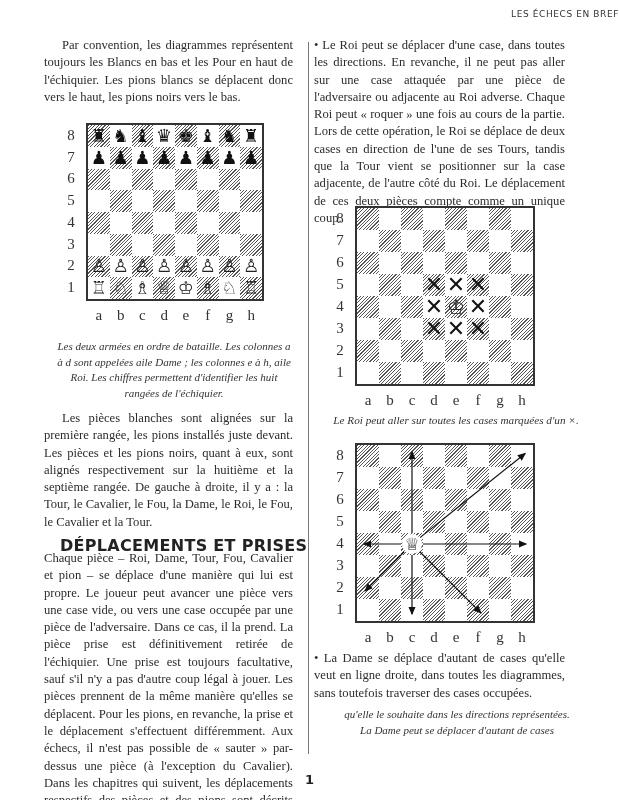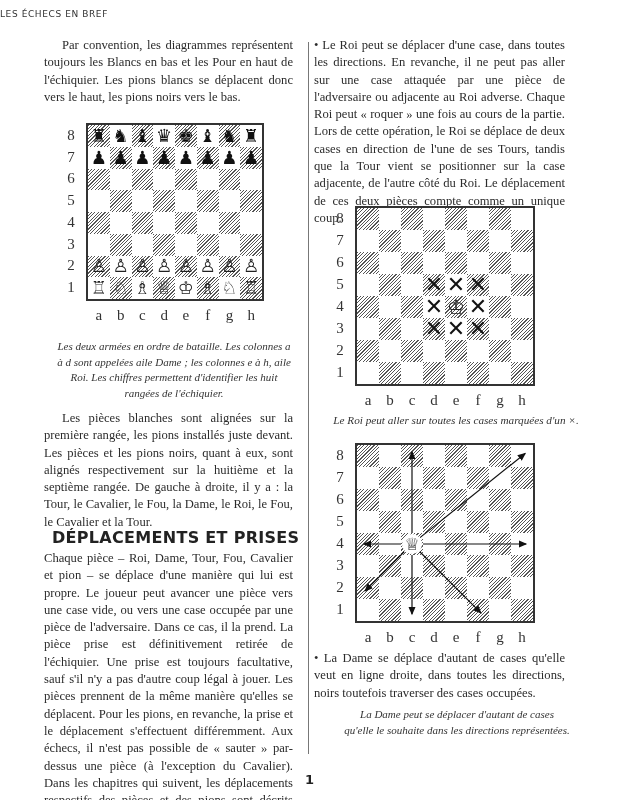--- a/index.html
+++ b/index.html
@@ -1,27 +1,27 @@
 <!DOCTYPE html>
 <html><head>
 <meta charset="utf-8">
 <style>
   html, body { margin:0; padding:0; background:#fff; }
   body { width:619px; height:800px; position:relative; overflow:hidden; font-family:"DejaVu Serif", serif; color:#2a2a2a; }
-  .running-head { position:absolute; top:9px; left:0; width:619px; text-align:left; font-family:"DejaVu Sans", sans-serif; font-size:9px; letter-spacing:0.6px; color:#333; }
+  .running-head { position:absolute; top:9px; left:0; width:619px; text-align:right; font-family:"DejaVu Sans", sans-serif; font-size:9px; letter-spacing:0.6px; color:#333; }
   .divider { position:absolute; left:308px; top:42px; width:1px; height:712px; background:#777; }
   .page-num { position:absolute; top:772px; left:0; width:619px; text-align:center; font-family:"DejaVu Sans", sans-serif; font-weight:bold; font-size:13px; color:#222; }
 
   .col { position:absolute; font-family:"Liberation Serif", serif; font-size:12.6px; line-height:17.3px; text-align:justify; color:#2b2b2b; }
   .col-left { left:44px; width:249px; }
   .col-right { left:314px; width:251px; }
   p { margin:0; }
   .indent { text-indent:18px; }
   .caption { font-family:"Liberation Serif", serif; font-style:italic; font-size:11px; line-height:15.5px; text-align:center; color:#333; position:absolute; }
-  h2 { position:absolute; margin:8px; font-family:"DejaVu Sans", sans-serif; font-weight:bold; font-size:16px; letter-spacing:0.3px; color:#222;text-align:right; }
+  h2 { position:absolute; margin:16px; font-family:"DejaVu Sans", sans-serif; font-weight:bold; font-size:16px; letter-spacing:0.3px; color:#222;text-align:right; }
 
   .board-wrap { position:absolute; }
   .board { position:absolute; border:2px solid #333; box-sizing:content-box; display:grid; grid-template-columns:repeat(8, 1fr); grid-template-rows:repeat(8, 1fr); }
   .sq { position:relative; display:flex; align-items:center; justify-content:center; overflow:visible; }
   .sq.dark { background: repeating-linear-gradient(135deg, #555 0 0.8px, #fff 0.8px 2.4px); }
   .sq.light { background:#fff; }
   .piece { font-family:"DejaVu Sans", sans-serif; line-height:1; position:relative; z-index:2; }
   .piece.black { color:#111; }
   .piece.white { color:#222; }
   .xmark { font-family:"DejaVu Sans", sans-serif; font-size:22px; color:#111; position:relative; z-index:2; line-height:1; }
@@ -358,26 +358,26 @@
       <line x1="44" y1="99" x2="7" y2="99" stroke="#111" stroke-width="1.2" marker-end="url(#ah)"></line>
       <line x1="66" y1="99" x2="169" y2="99" stroke="#111" stroke-width="1.2" marker-end="url(#ah)"></line>
       <line x1="63.58955690387333" y1="92.12835447690134" x2="168.1234752377721" y2="8.501219809782302" stroke="#111" stroke-width="1.2" marker-end="url(#ah)"></line>
       <line x1="47.22182540694798" y1="106.77817459305203" x2="8.17157287525381" y2="145.82842712474618" stroke="#111" stroke-width="1.2" marker-end="url(#ah)"></line>
       <line x1="62.77817459305202" y1="106.77817459305203" x2="123.82842712474618" y2="167.82842712474618" stroke="#111" stroke-width="1.2" marker-end="url(#ah)"></line>
       <text x="55" y="105" text-anchor="middle" font-size="17" font-family="DejaVu Sans, sans-serif" fill="#222">♕</text>
     </svg>
 </div>
 
 <div class="col col-right" style="top:650px;">
-  <p>• La Dame se déplace d'autant de cases qu'elle veut en ligne droite, dans toutes les directions, noirs toutefois traverser des cases occupées.</p>
+  <p>• La Dame se déplace d'autant de cases qu'elle veut en ligne droite, dans toutes les diagrammes, sans toutefois traverser des cases occupées.</p>
 </div>
 
 <div class="caption" style="left:322px; width:270px; top:707px;">
+  <div>qu'elle le souhaite dans les directions représentées.</div>
   <div>La Dame peut se déplacer d'autant de cases</div>
-  <div>qu'elle le souhaite dans les directions représentées.</div>
 </div>
 
 <div class="page-num">1</div>
 
 <div class="rank" style="left: 64px; top: 126.875px;">8</div>
 <div class="rank" style="left: 64px; top: 148.625px;">7</div>
 <div class="rank" style="left: 64px; top: 170.375px;">6</div>
 <div class="rank" style="left: 64px; top: 192.125px;">5</div>
 <div class="rank" style="left: 64px; top: 213.875px;">4</div>
 <div class="rank" style="left: 64px; top: 235.625px;">3</div>

